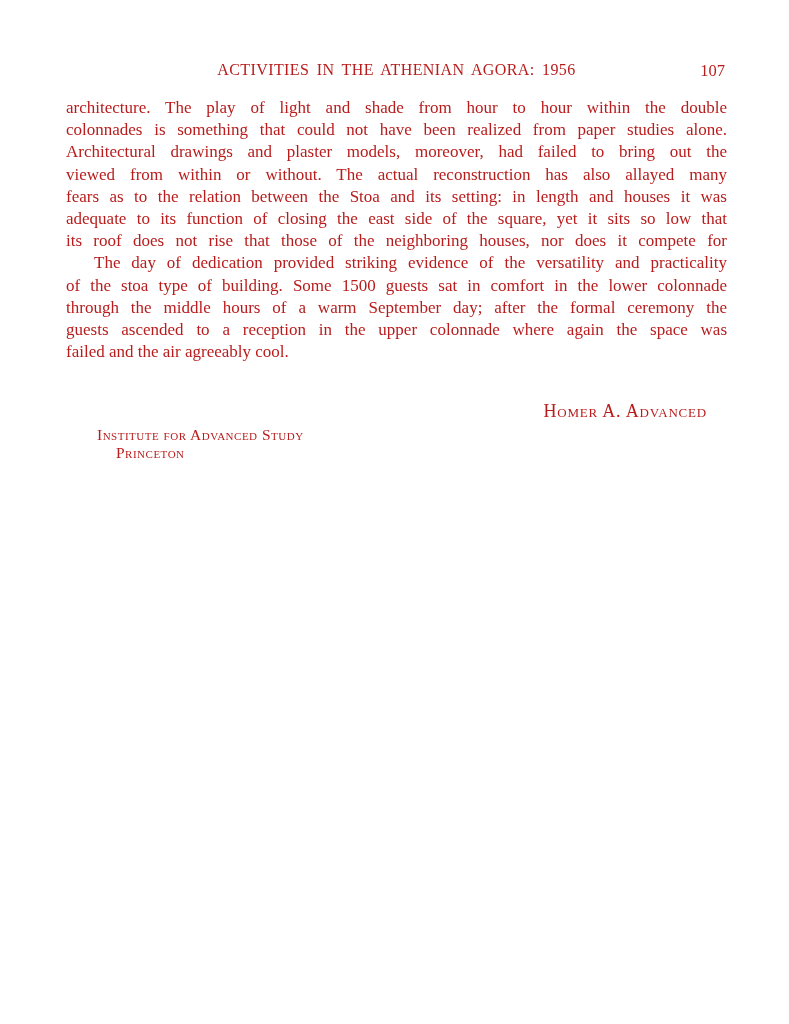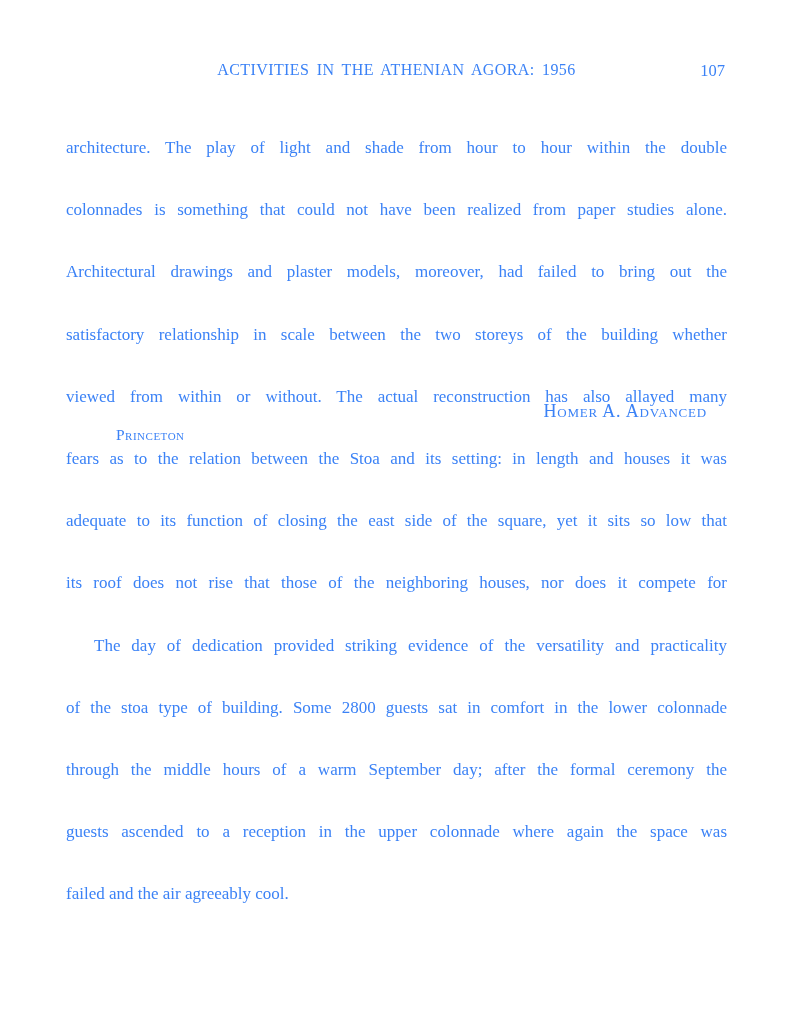--- a/index.html
+++ b/index.html
@@ -8,21 +8,21 @@
     background: #e8e8e8;
   }
   .page {
     position: relative;
     width: 789px;
     height: 1024px;
     background: #ffffff;
     margin: 0 auto;
     overflow: hidden;
     font-family: "Liberation Serif", "DejaVu Serif", serif;
-    color: #3b82f6;
+    color: #b91c1c;
   }
   
   .running-header {
     position: absolute;
     top: 61px;
     left: 66px;
     width: 661px;
     height: 20px;
   }
   .running-title {
@@ -49,21 +49,20 @@
     width: 661px;
     font-size: 17px;
     line-height: 22.2px;
   }
   .para { margin: 0; }
   .line {
     text-align: justify;
     text-align-last: justify;
     text-justify: inter-word;
     white-space: normal;
-    margin-top: 40px;
   }
   .line.last {
     text-align-last: left;
   }
   .indent-first .line:first-child {
     text-indent: 28px;
   }
   
   .signature {
     position: absolute;
@@ -102,36 +101,36 @@
   <div class="running-header">
     <div class="running-title">ACTIVITIES IN THE ATHENIAN AGORA: 1956</div>
     <div class="page-number">107</div>
   </div>
 
   <div class="body-text">
     <div class="para">
         <div class="line">architecture.  The play of light and shade from hour to hour within the double</div>
         <div class="line">colonnades is something that could not have been realized from paper studies alone.</div>
         <div class="line">Architectural drawings and plaster models, moreover, had failed to bring out the</div>
-        <div class="line">satisfactory relationship in scale between the two storeys of the building whether</div>
         <div class="line">viewed from within or without.  The actual reconstruction has also allayed many</div>
         <div class="line">fears as to the relation between the Stoa and its setting: in length and houses it was</div>
         <div class="line">adequate to its function of closing the east side of the square, yet it sits so low that</div>
         <div class="line">its roof does not rise that those of the neighboring houses, nor does it compete for</div>
       </div>
     <div class="para indent-first">
         <div class="line">The day of dedication provided striking evidence of the versatility and practicality</div>
-        <div class="line">of the stoa type of building.  Some 2800 guests sat in comfort in the lower colonnade</div>
+        <div class="line">of the stoa type of building.  Some 1500 guests sat in comfort in the lower colonnade</div>
         <div class="line">through the middle hours of a warm September day; after the formal ceremony the</div>
         <div class="line">guests ascended to a reception in the upper colonnade where again the space was</div>
         <div class="line last">failed and the air agreeably cool.</div>
       </div>
   </div>
 
   <div class="signature">
     <span class="author-name">Homer A. Advanced</span>
   </div>
 
   <div class="affiliation">
+    <div class="institution">Institute for Advanced Study</div>
     <div class="location">Princeton</div>
   </div>
 
 </div>
 
 </body></html>

